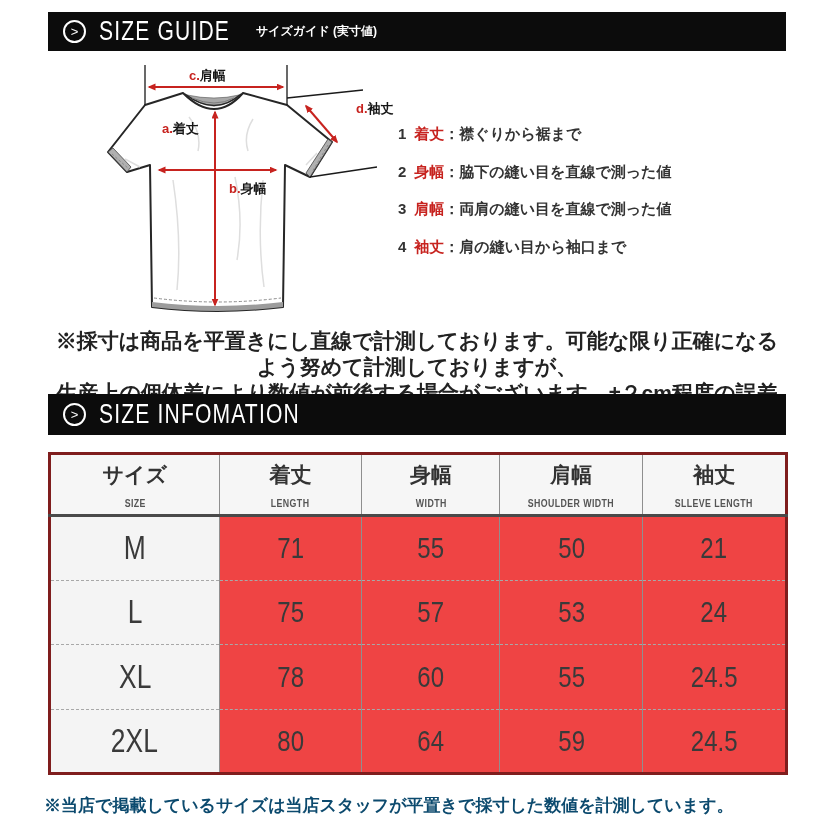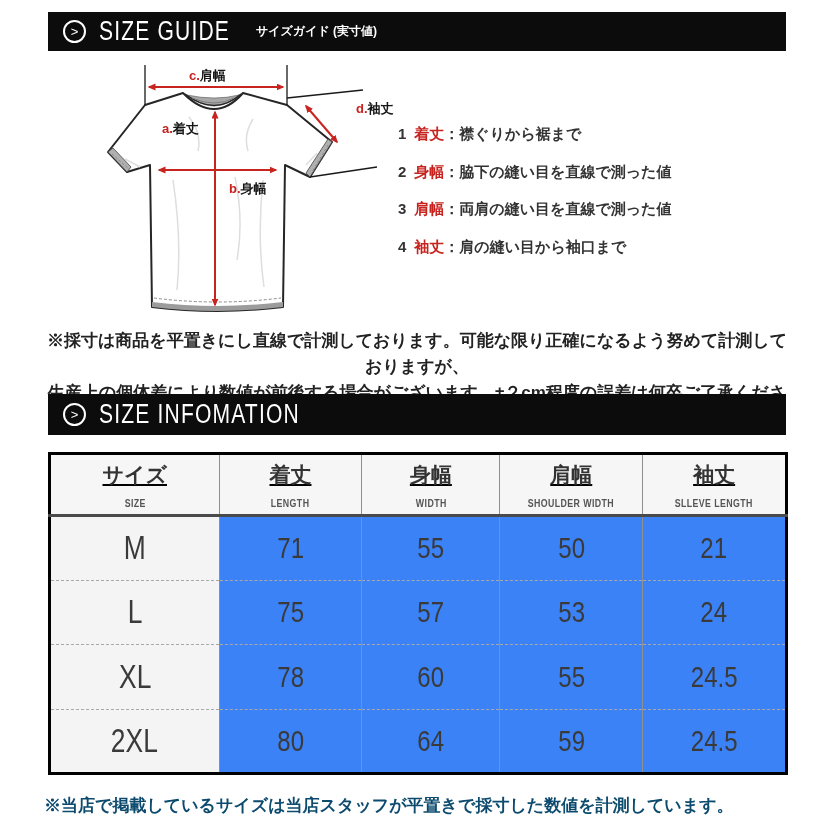--- a/index.html
+++ b/index.html
@@ -32,33 +32,33 @@
 
   
   .measure-list { position:absolute; left:398px; top:122px; list-style:none; }
   .measure-list li { font-size:15px; line-height:23px; margin-bottom:14.5px; color:#333;
                      font-weight:600; white-space:nowrap; }
   .measure-list .num { color:#333; margin-right:8px; }
   .measure-list .term { color:#c7231f; }
 
   
   .note-top { position:absolute; left:46px; top:328px; width:742px; text-align:center;
-              font-size:17px; line-height:26px; color:#222; font-weight:600; }
+              font-size:21px; line-height:26px; color:#222; font-weight:600; }
   .note-bottom { position:absolute; left:44px; top:794px; font-size:17px; color:#0c4a6e; font-weight:600; }
 
   
   .size-table-wrap { position:absolute; left:48px; top:452px; width:740px; }
   table.size-table { width:100%; border-collapse:collapse; table-layout:fixed;
-                     border:3px solid #000000;text-decoration:underline; }
+                     border:3px solid #7f1d1d; }
   .size-table th, .size-table td { border-left:1px solid #8f8f8f; text-align:center; vertical-align:middle; }
   .size-table th:first-child, .size-table td:first-child { border-left:none; }
   .size-table thead th { height:62px; background:#f6f6f6; border-bottom:3px solid #4a4a4a; }
   .size-table thead .ja { font-size:21px; font-weight:700; color:#333; }
   .size-table thead .en { font-size:11px; color:#555; margin-top:8px; letter-spacing:.5px; }
-  .size-table tbody td { height:64.5px; background:#3b82f6; border-top:1px dashed #a8a8a8;
+  .size-table tbody td { height:64.5px; background:#ef4444; border-top:1px dashed #a8a8a8;
                          font-size:30px; color:#3a3a3a; }
   .size-table tbody tr:first-child td { border-top:none; }
   .size-table tbody td.rowhead { background:#f4f4f4; font-size:33px; }
   .cond { display:inline-block; transform:scaleX(.8); transform-origin:center; white-space:nowrap; }
 </style>
 </head>
 <body>
 
 <div class="canvas">
 

